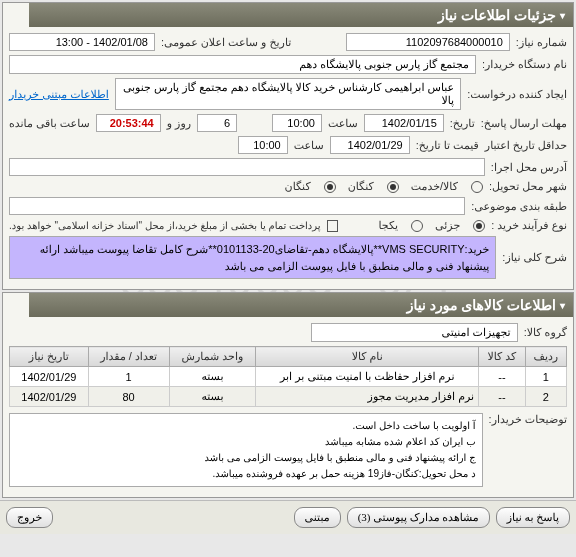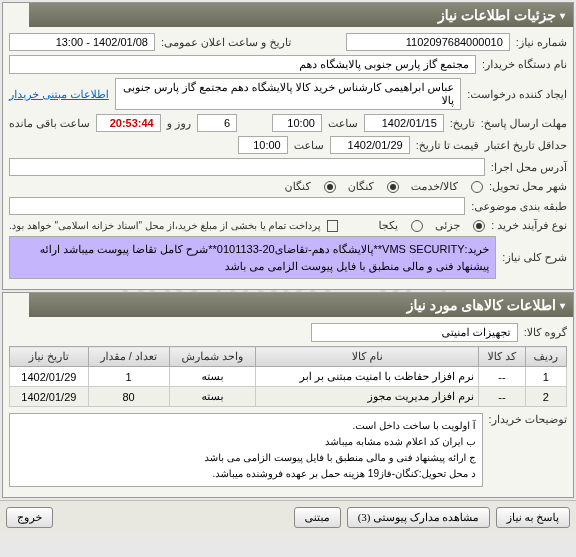--- a/index.html
+++ b/index.html
@@ -151,21 +151,21 @@
   display: flex;
   justify-content: flex-start;
   gap: 6px;
   padding: 6px;
   background: #e8e8e0;
   border-top: 1px solid #bbb;
 }
 .btn {
   background: linear-gradient(to bottom, #fefefe, #e0e0e0);
   border: 1px solid #888;
-  border-radius: 3px;
+  border-radius: 9px;
   padding: 3px 10px;
   font-size: 11px;
   cursor: pointer;
   font-family: Tahoma;
 }
 .countdown {
   color: #c00;
   font-weight: bold;
 }
 .flex-grow { flex: 1; }
@@ -297,21 +297,21 @@
           <th style="width:40%">نام کالا</th>
           <th>واحد شمارش</th>
           <th>تعداد / مقدار</th>
           <th>تاریخ نیاز</th>
         </tr>
       </thead>
       <tbody>
         <tr>
           <td>1</td>
           <td>--</td>
-          <td style="text-align:right">نرم افزار حفاظت با امنیت مبتنی بر ابر</td>
+          <td style="text-align:center">نرم افزار حفاظت با امنیت مبتنی بر ابر</td>
           <td>بسته</td>
           <td>1</td>
           <td>1402/01/29</td>
         </tr>
         <tr>
           <td>2</td>
           <td>--</td>
           <td style="text-align:right">نرم افزار مدیریت مجوز</td>
           <td>بسته</td>
           <td>80</td>

